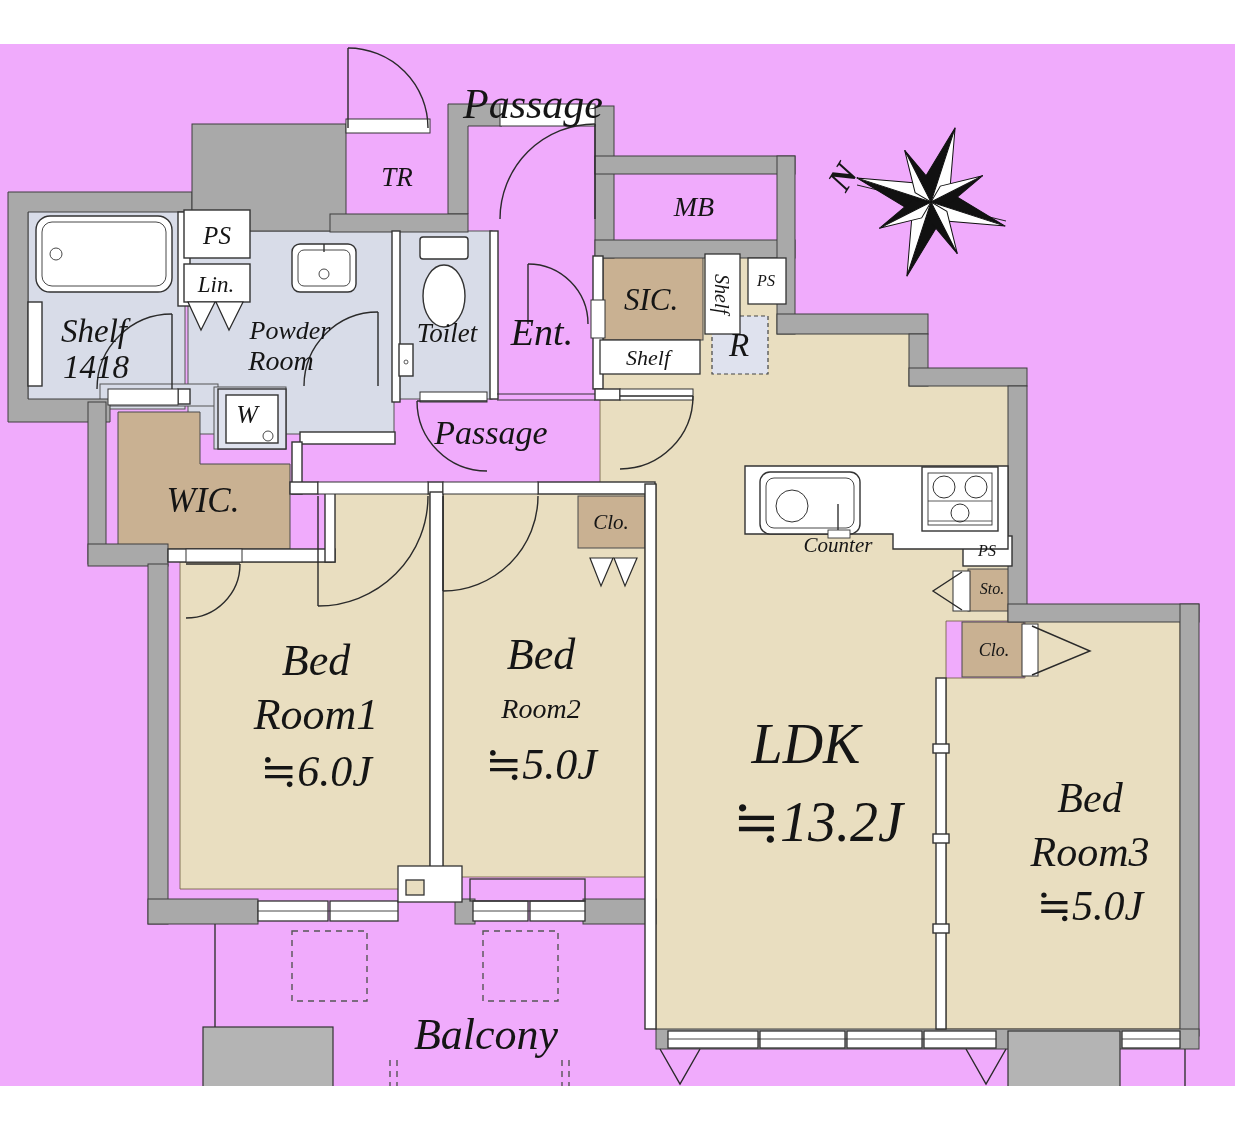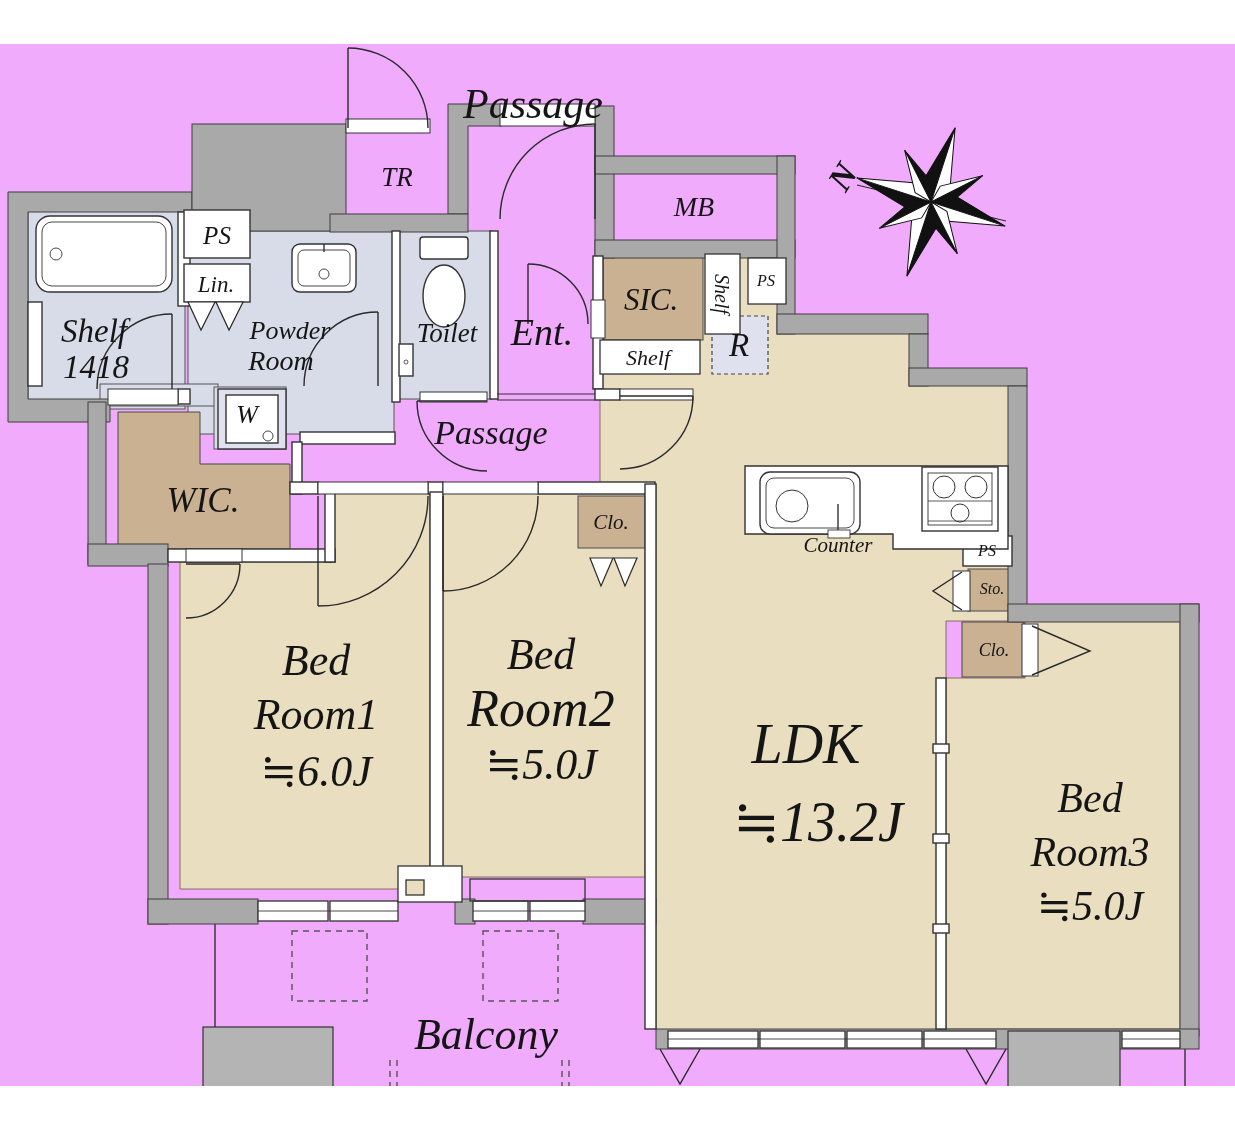--- a/index.html
+++ b/index.html
@@ -271,21 +271,21 @@
 <div class="lbl" style="left:491px;top:389px;font-size:34px;">Passage</div>
 <div class="lbl" style="left:611px;top:478px;font-size:21px;">Clo.</div>
 <div class="lbl" style="left:838px;top:501px;font-size:21px;">Counter</div>
 <div class="lbl" style="left:987px;top:507px;font-size:16px;">PS</div>
 <div class="lbl" style="left:992px;top:545px;font-size:16px;">Sto.</div>
 <div class="lbl" style="left:994px;top:606px;font-size:18px;">Clo.</div>
 <div class="lbl" style="left:316px;top:617px;font-size:44px;">Bed</div>
 <div class="lbl" style="left:316px;top:671px;font-size:44px;">Room1</div>
 <div class="lbl" style="left:316px;top:728px;font-size:44px;">≒6.0J</div>
 <div class="lbl" style="left:541px;top:611px;font-size:44px;">Bed</div>
-<div class="lbl" style="left:541px;top:665px;font-size:52px;">Room2</div>
+<div class="lbl" style="left:541px;top:665px;font-size:28px;">Room2</div>
 <div class="lbl" style="left:541px;top:721px;font-size:44px;">≒5.0J</div>
 <div class="lbl" style="left:806px;top:700px;font-size:56px;">LDK</div>
 <div class="lbl" style="left:818px;top:778px;font-size:56px;text-align:center;">≒13.2J</div>
 <div class="lbl" style="left:1090px;top:754px;font-size:42px;">Bed</div>
 <div class="lbl" style="left:1090px;top:808px;font-size:42px;">Room3</div>
 <div class="lbl" style="left:1090px;top:862px;font-size:42px;">≒5.0J</div>
 <div class="lbl" style="left:486px;top:991px;font-size:44px;">Balcony</div>
 <div class="lbl rotN" style="left:843px;top:133px;font-size:34px;font-weight:bold;">N</div>
 </div>
 

